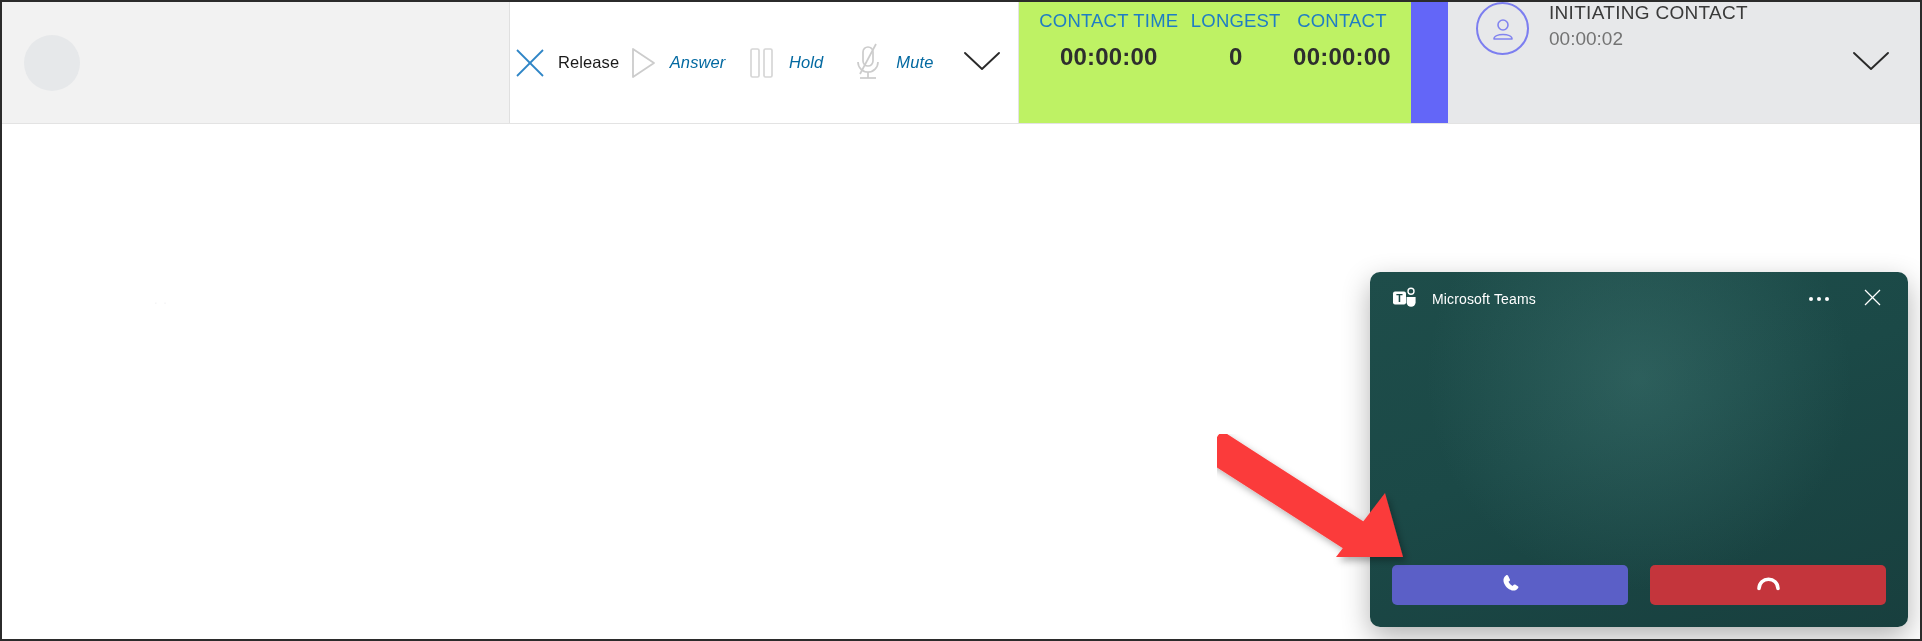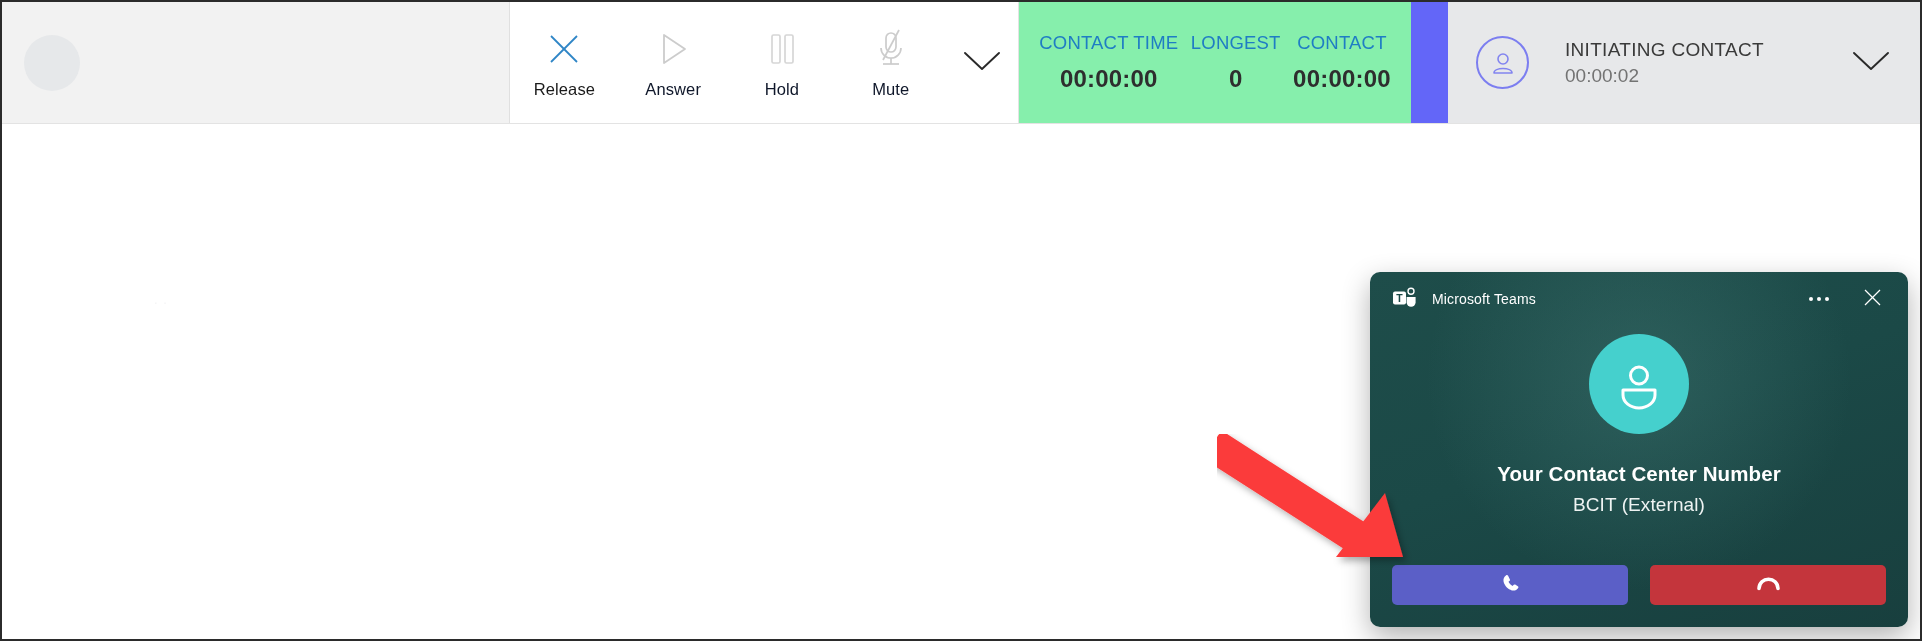--- a/index.html
+++ b/index.html
@@ -53,61 +53,60 @@
     width: 509px;
     display: flex;
     align-items: center;
     background: #ffffff;
     border-right: 1px solid #e3e3e3;
   }
   .ctrl {
     width: 112px;
     height: 100%;
     display: flex;
-    flex-direction: column;
+    flex-direction: row;
     align-items: center;
     justify-content: center;
     gap: 8px;
     background: transparent;
     border: none;
     cursor: pointer;
   }
   .ctrl .glyph {
     height: 46px;
     display: flex;
     align-items: center;
     justify-content: center;
   }
   .ctrl .lbl {
     font-size: 16.5px;
     letter-spacing: .1px;
   }
   .ctrl.enabled .lbl { color: #1a1a1a; }
-  .ctrl.disabled .lbl { color: #0f172a; }
+  .ctrl.disabled .lbl { color: #0369a1; font-style: italic; }
   .ctrl.disabled { cursor: default; }
 
   .chev-btn {
     width: 75px;
     height: 100%;
     display: flex;
     align-items: center;
     justify-content: center;
     background: transparent;
     border: none;
     cursor: pointer;
   }
 
   
   .metrics {
     width: 392px;
     display: flex;
-    align-items: center;
     justify-content: space-around;
     padding: 8px 14px;
-    background: #86efac;
+    background: #bef264;
   }
   .metric {
     display: flex;
     flex-direction: column;
     align-items: center;
     gap: 11px;
   }
   .metric .mlabel {
     font-size: 18.5px;
     color: #1f7dc4;
@@ -125,24 +124,23 @@
   .accent-bar {
     width: 37px;
     background: #6366f8;
   }
 
   
   .status-panel {
     flex: 1;
     background: #e7e8ea;
     display: flex;
-    align-items: center;
     padding-left: 28px;
     padding-right: 14px;
-    gap: 36px;
+    gap: 20px;
   }
   .status-avatar {
     width: 53px; height: 53px;
     border-radius: 50%;
     border: 2px solid #7c7ef0;
     display: flex;
     align-items: center;
     justify-content: center;
     flex: 0 0 auto;
   }
@@ -426,30 +424,20 @@
           <span>
             <svg width="19" height="19" viewBox="0 0 19 19">
               <line x1="2" y1="2" x2="17" y2="17" stroke="#ffffff" stroke-width="1.3"></line>
               <line x1="17" y1="2" x2="2" y2="17" stroke="#ffffff" stroke-width="1.3"></line>
             </svg>
           </span>
         </button>
       </div>
     </div>
 
-    <div class="toast-body">
-      <div class="caller-avatar">
-        <svg width="54" height="54" viewBox="0 0 54 54">
-          <circle cx="27" cy="18.5" r="8.5" fill="none" stroke="#ffffff" stroke-width="3"></circle>
-          <path d="M11 33 h32 v5 a16 13 0 0 1 -32 0 z" fill="none" stroke="#ffffff" stroke-width="3" stroke-linejoin="round"></path>
-        </svg>
-      </div>
-      <span class="caller-name">Your Contact Center Number</span>
-      <span class="caller-sub">BCIT (External)</span>
-    </div>
 
     <div class="toast-actions">
       <button class="act-btn act-accept" aria-label="Accept call">
         <span>
           <svg width="21" height="21" viewBox="0 0 21 21">
             <path d="M6.2 2.3 C4.1 3.6 3 6.2 3.6 8.8 c.9 3.9 4.4 7.6 8.3 8.6 2.5.6 5 -.4 6.3 -2.4 .4 -.6 .2 -1.4 -.4 -1.8 l-2.6 -1.6 c-.6 -.4 -1.4 -.2 -1.8 .4 l-.6 .9 c-1.8 -.7 -3.5 -2.4 -4.3 -4.2 l.9 -.6 c.6 -.4 .8 -1.2 .4 -1.8 L8.1 2.7 c-.4 -.6 -1.2 -.8 -1.9 -.4 z" fill="#ffffff"></path>
           </svg>
         </span>
       </button>
       <button class="act-btn act-decline" aria-label="Decline call">

